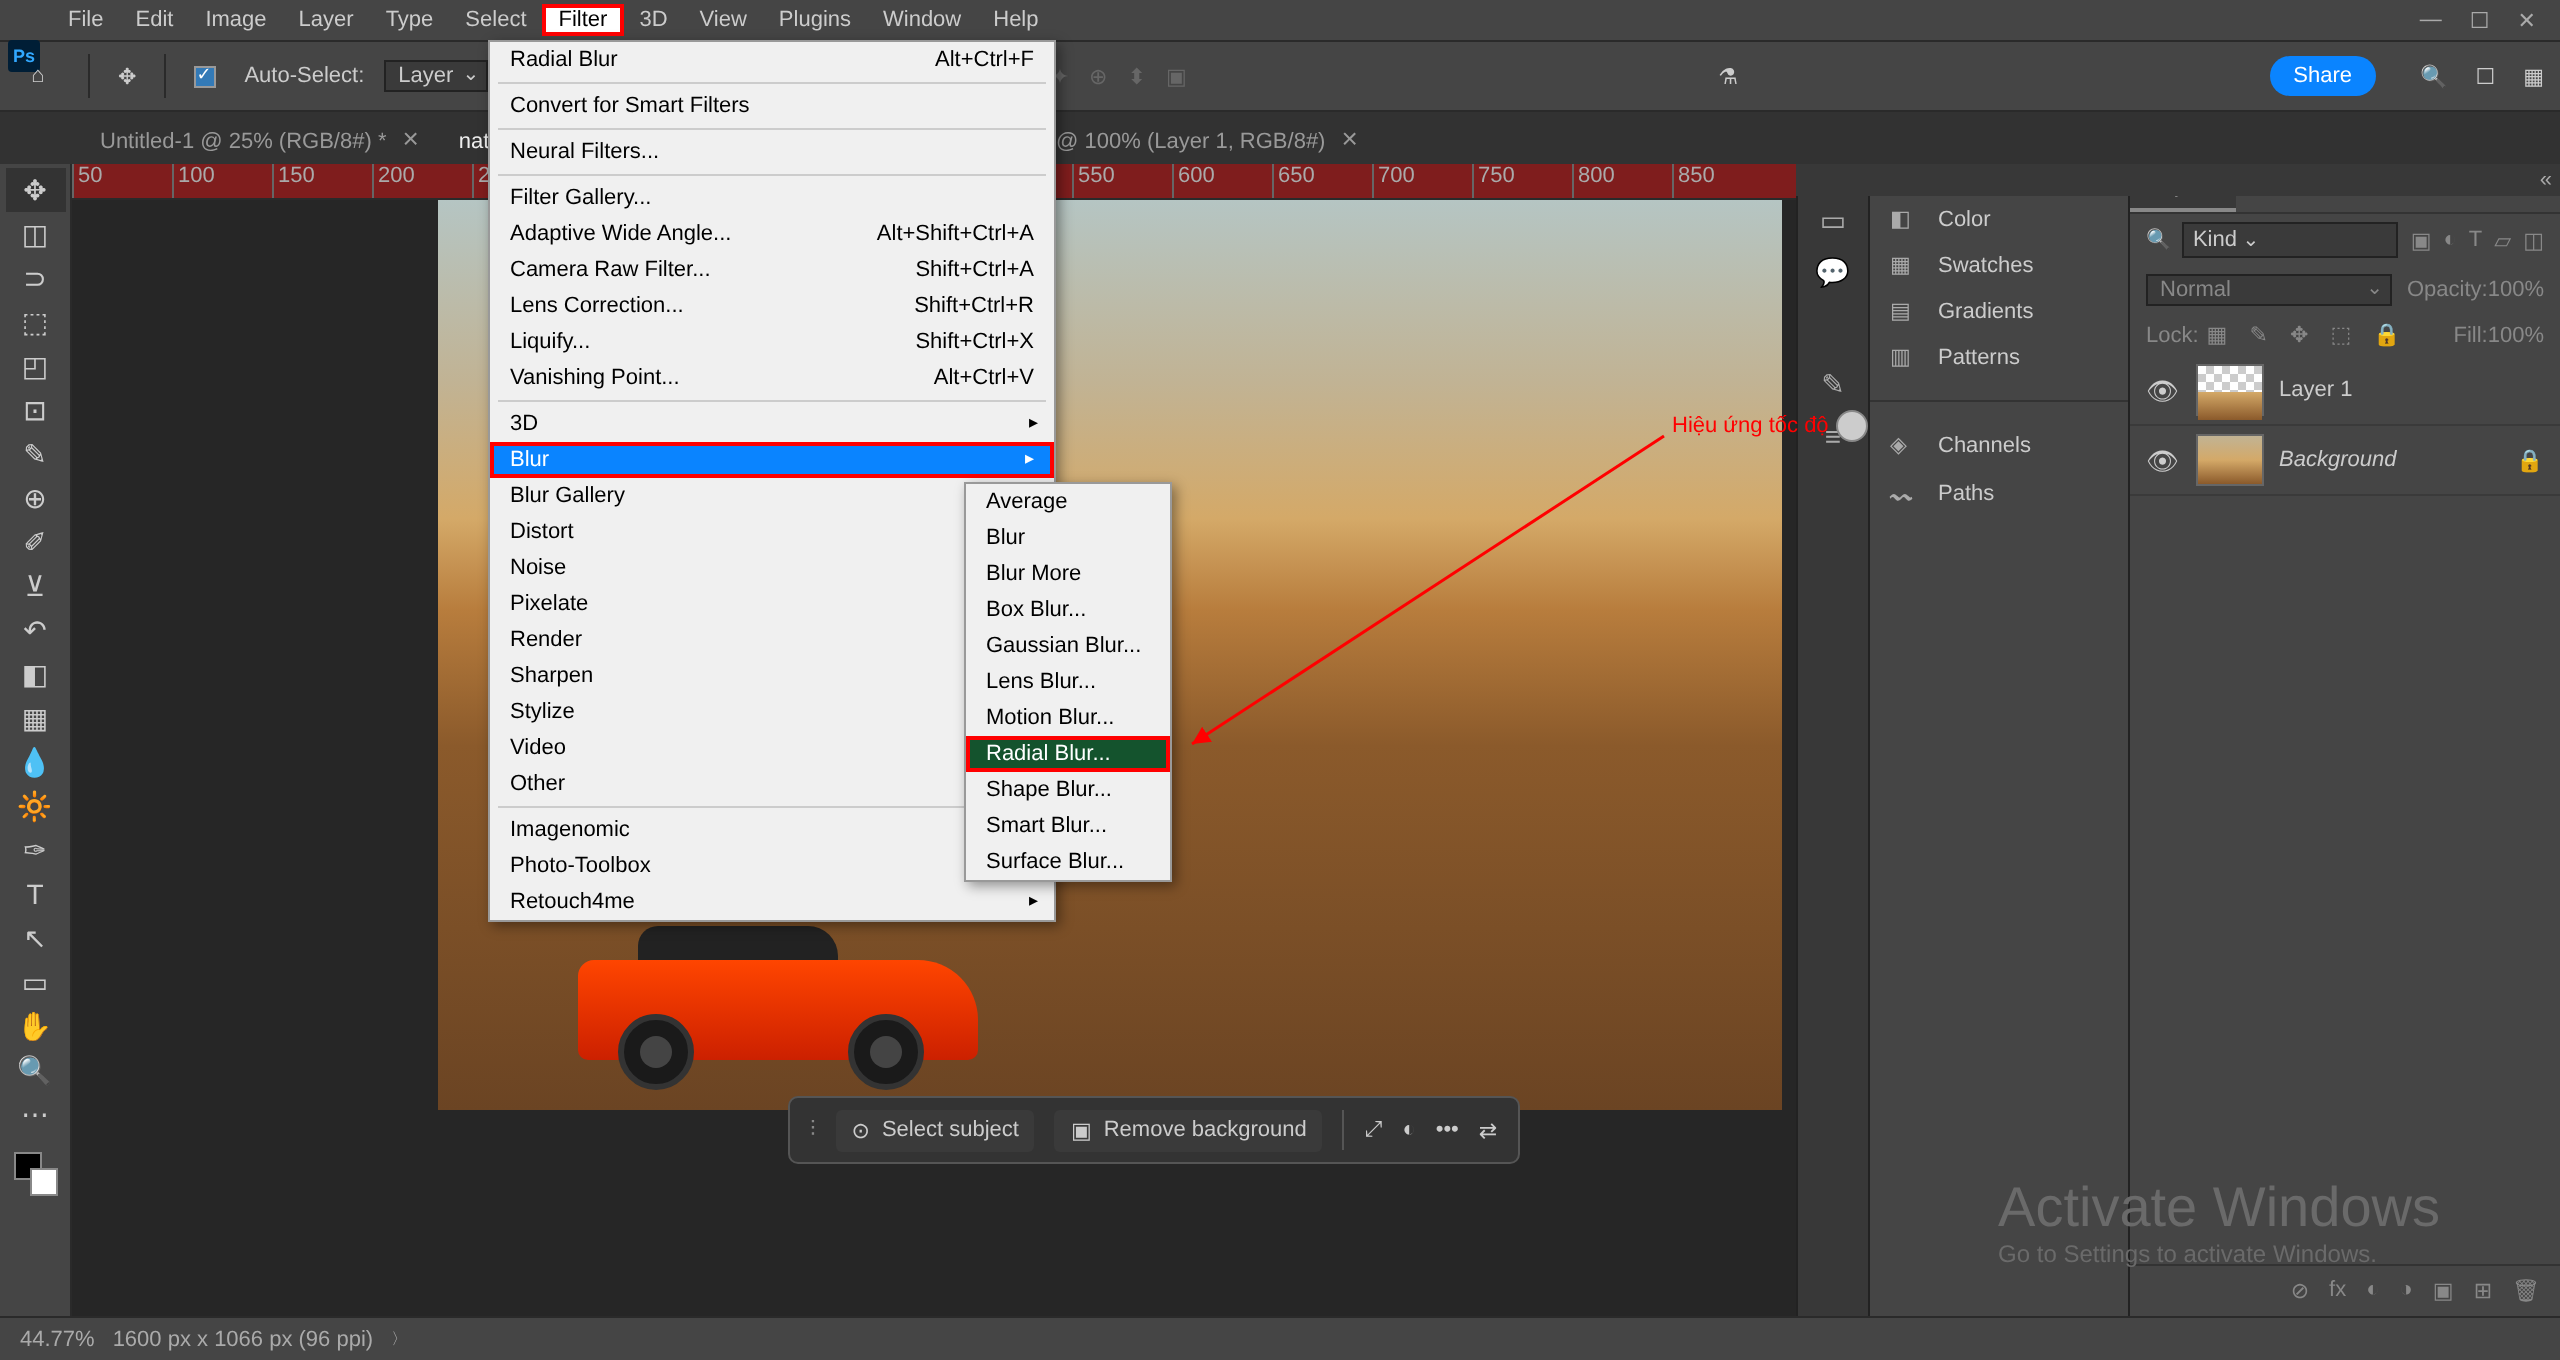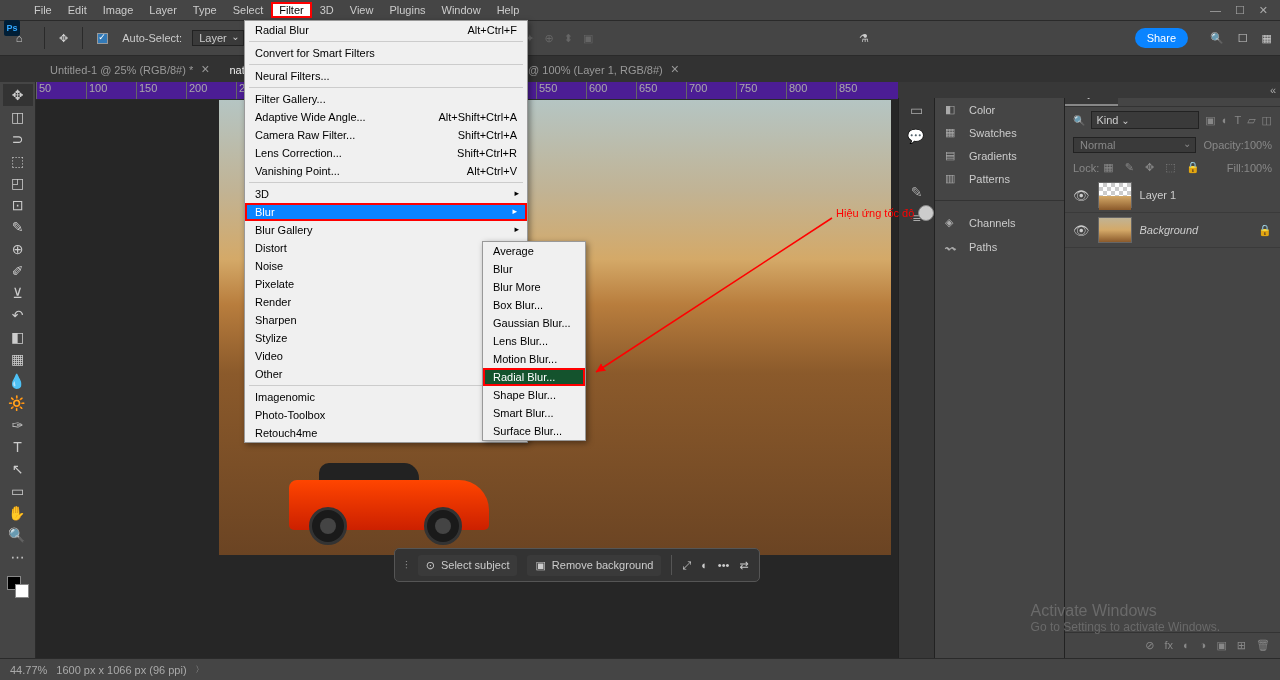--- a/index.html
+++ b/index.html
@@ -22,21 +22,21 @@
 .tab { padding:4px 10px; color:#999; position:relative; }
 .tab.active { color:#eee; }
 .tab .close { margin-left:8px; font-size:14px;}
 .workarea { position:absolute; top:82px; left:0; right:0; bottom:22px; }
 .toolpanel { position:absolute; left:0; top:0; width:36px; bottom:0; background:#454545; border-right:1px solid #2a2a2a; display:flex; flex-direction:column; align-items:center; padding-top:2px; gap:0;}
 .tool { width:30px; height:22px; display:flex; align-items:center; justify-content:center; color:#ccc; font-size:14px;}
 .tool.active { background:#333;}
 .swatch { width:22px; height:22px; position:relative; margin-top:8px;}
 .swatch .fg{ position:absolute; width:14px; height:14px; background:#000; border:1px solid #888; top:0; left:0;}
 .swatch .bg{ position:absolute; width:14px; height:14px; background:#fff; border:1px solid #888; bottom:0; right:0;}
-.ruler-h { position:absolute; left:36px; top:0; right:382px; height:18px; background:#4c1d95; border-bottom:1px solid #2a2a2a; font-size:9px; color:#aaa; display:flex; overflow:hidden;}
+.ruler-h { position:absolute; left:36px; top:0; right:382px; height:18px; background:#7f1d1d; border-bottom:1px solid #2a2a2a; font-size:9px; color:#aaa; display:flex; overflow:hidden;}
 .ruler-h span { width:50px; text-align:left; padding-left:2px; border-left:1px solid #666;}
 .canvas-wrap { position:absolute; left:36px; top:18px; right:382px; bottom:0; background:#262626; overflow:hidden;}
 .canvas-img { position:absolute; left:183px; top:0; width:672px; height:455px; background: linear-gradient(to bottom, #b5c5c3 0%, #c1b394 20%, #d4a968 35%, #b87d3d 45%, #8b5a2b 60%, #6b4423 100%);}
 .car { position:absolute; left:70px; bottom:10px; width:230px; height:90px;}
 .car-body { position:absolute; left:0; top:25px; width:200px; height:50px; background: linear-gradient(to bottom, #ff4500, #cc2000); border-radius: 8px 30px 5px 5px;}
 .car-top { position:absolute; left:30px; top:8px; width:100px; height:30px; background:#222; border-radius: 10px 15px 0 0;}
 .wheel { position:absolute; bottom:0; width:38px; height:38px; background:#1a1a1a; border-radius:50%; border:3px solid #333;}
 .wheel::after{content:""; position:absolute; inset:8px; border-radius:50%; background:#444;}
 .wheel.fr { left:135px;} .wheel.rr { left:20px;}
 .fmenu { position:absolute; left:244px; top:20px; width:284px; background:#f0f0f0; border:1px solid #999; color:#000; z-index:100; box-shadow:2px 2px 6px rgba(0,0,0,0.4);}
@@ -73,21 +73,21 @@
 .layer .thumb.checker::after{content:""; display:block; width:100%; height:60%; margin-top:40%; background:linear-gradient(#d4a968,#8b5a2b);}
 .layer .thumb.desert { background:linear-gradient(#c1b394,#d4a968,#8b5a2b);}
 .layer.italic .lname{ font-style:italic;}
 .layer .lock { margin-left:auto; color:#aaa;}
 .lfoot { margin-top:auto; display:flex; gap:10px; padding:6px 10px; justify-content:flex-end; font-size:12px; color:#888; border-top:1px solid #333;}
 .context-bar { position:absolute; left:358px; bottom:76px; height:34px; background:#333; border:1px solid #555; border-radius:5px; display:flex; align-items:center; padding:0 10px; gap:10px; z-index:50;}
 .cbtn { display:flex; align-items:center; gap:6px; padding:4px 8px; background:#3a3a3a; border-radius:3px; font-size:11px;}
 .csep { width:1px; height:20px; background:#555;}
 .statusbar { position:absolute; left:0; right:0; bottom:0; height:22px; background:#454545; border-top:1px solid #2a2a2a; display:flex; align-items:center; padding:0 10px; gap:9px; font-size:10px; color:#aaa;}
 .watermark { position:absolute; right:60px; bottom:24px; text-align:left; color:#6a6a6a; z-index:40;}
-.watermark .wt { font-size:16px;}
+.watermark .wt { font-size:28px;}
 .watermark .ws { font-size:12px;}
 .float-strip { position:absolute; top:0; right:0; height:16px; display:flex; gap:4px; justify-content:flex-end; padding:2px 4px; font-size:11px; color:#aaa; background:#383838;}
 .opt-ico-row { display:flex; gap:10px; color:#888;}
 </style>
 </head>
 <body>
 
 <div class="topbar">
   <div class="ps-icon">Ps</div>
   <div id="menuitems" style="display:flex">
@@ -354,20 +354,24 @@
       </div>
       <div class="fitem">
         <span>Camera Raw Filter...</span>
         <span>Shift+Ctrl+A</span>
       </div>
       <div class="fitem">
         <span>Lens Correction...</span>
         <span>Shift+Ctrl+R</span>
       </div>
       <div class="fitem">
+        <span>Liquify...</span>
+        <span>Shift+Ctrl+X</span>
+      </div>
+      <div class="fitem">
         <span>Vanishing Point...</span>
         <span>Alt+Ctrl+V</span>
       </div>
     </div>
   <div class="sep"></div>
   <div id="fg4">
       <div class="fitem arrow">3D</div>
       <div class="fitem arrow blur">Blur</div>
       <div class="fitem arrow">Blur Gallery</div>
       <div class="fitem arrow">Distort</div>

